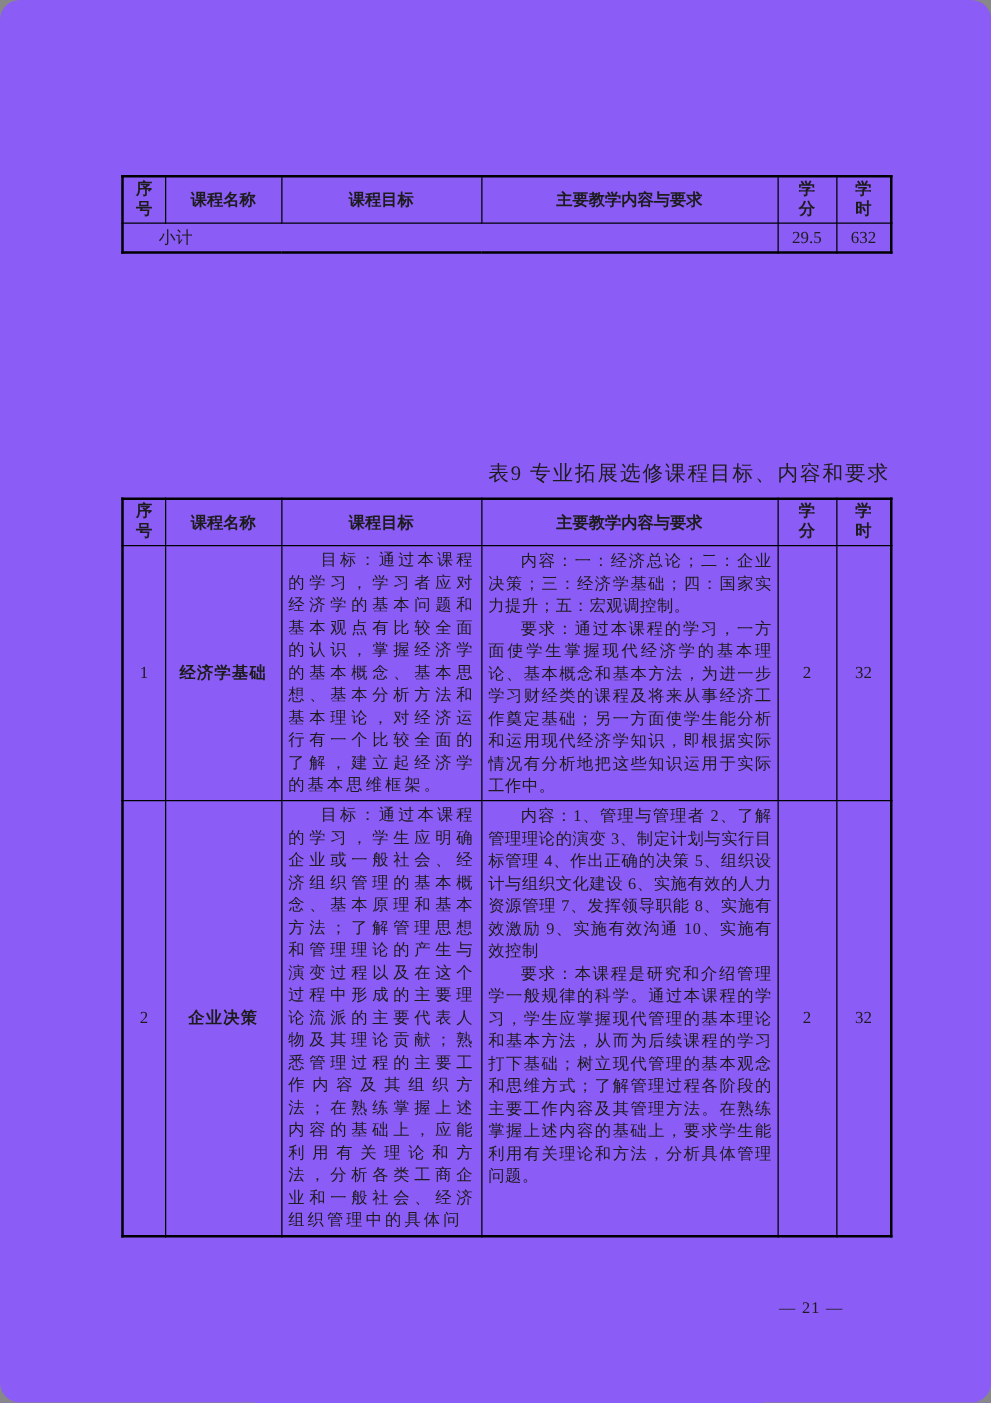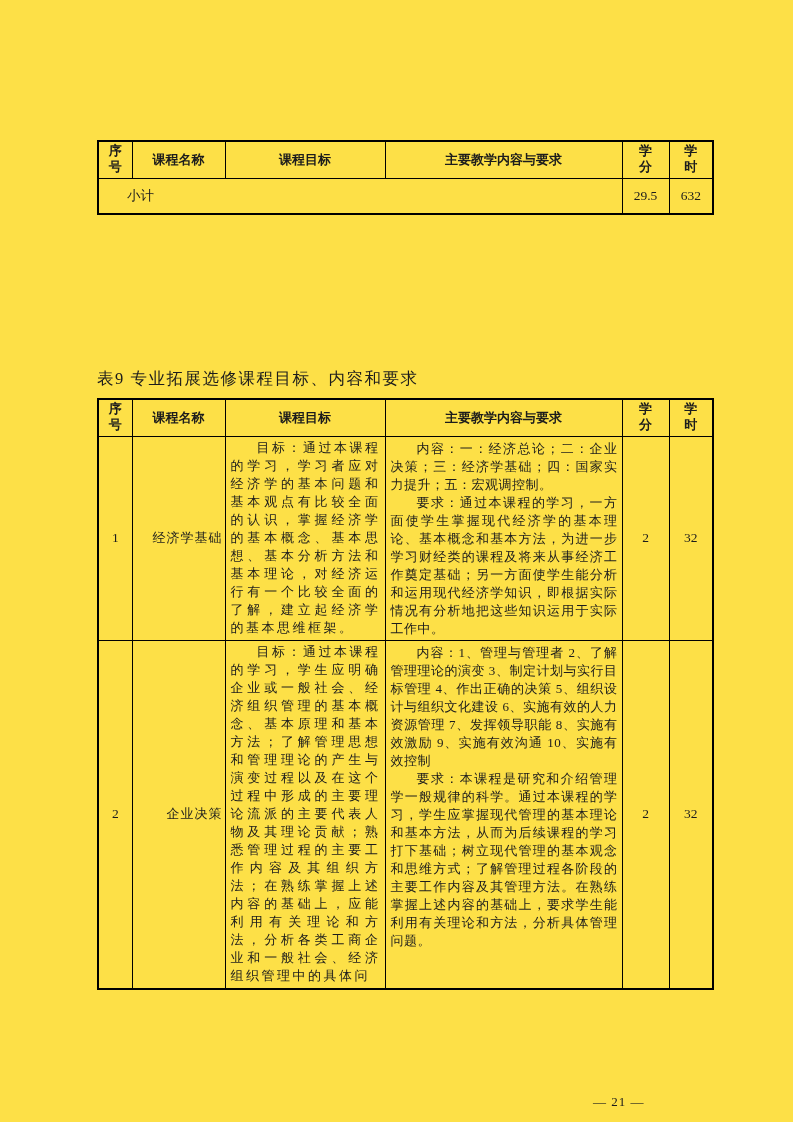--- a/index.html
+++ b/index.html
@@ -2,24 +2,25 @@
 <html><head>
 <meta charset="utf-8">
 <style>
   * { margin: 0; padding: 0; box-sizing: border-box; }
   html, body { background: #888; }
   body { font-family: "Liberation Serif", "DejaVu Serif", serif; }
   .sheet {
     position: relative;
     width: 793px;
     height: 1122px;
-    background: #fde047;
+    background: #8b5cf6;
     margin: 0 auto;
     overflow: hidden;
     color: #1c1c1c;
+    border-radius: 16px;
   }
   table {
     border-collapse: collapse;
     table-layout: fixed;
     width: 615px;
     position: absolute;
     left: 97px;
     font-size: 13px;
     line-height: 18px;
   }
@@ -52,43 +53,44 @@
   .cell-text p { text-indent: 2em; }
   .cell-text p.no-indent { text-indent: 0; }
   .obj-cell { letter-spacing: 2.5px; font-family: Liberation Mono, monospace; }
   .content-cell { letter-spacing: 0.5px; }
   .num-cell {
     text-align: center;
     font-weight: normal;
     font-size: 13.5px;
   }
   .name-cell {
-    text-align: right;
-    font-weight: normal;
+    text-align: center;
+    font-weight: bold;
     letter-spacing: 1px;
   }
   .subtotal-label {
     padding-left: 28px;
     font-size: 13.5px;
   }
   .doc-title {
     position: absolute;
     left: 97px;
     width: 615px;
     top: 368px;
-    text-align: left;
+    text-align: right;
     font-size: 16.5px;
     letter-spacing: 1.5px;
     white-space: nowrap;
   }
   .page-number {
     position: absolute;
-    top: 1094px;
+    top: 1038px;
     left: 593px;
     width: 112px;
+    text-align: center;
     font-size: 13px;
     letter-spacing: 1px;
     font-family: Liberation Serif, serif;
   }
 </style>
 </head>
 <body>
 
 <div class="sheet">
 
@@ -103,21 +105,21 @@
     </colgroup>
     <tbody>
         <tr class="header-row">
       <td class="narrow-head"><span>序号</span></td>
       <td>课程名称</td>
       <td>课程目标</td>
       <td>主要教学内容与要求</td>
       <td class="narrow-head"><span>学分</span></td>
       <td class="narrow-head"><span>学时</span></td>
     </tr>
-    <tr style="height:36px">
+    <tr style="height:24px">
       <td colspan="4" class="subtotal-label">小计</td>
       <td class="num-cell">29.5</td>
       <td class="num-cell">632</td>
     </tr>
   </tbody>
     </table>
 
   <div class="doc-title">表9 专业拓展选修课程目标、内容和要求</div>
 
   <table id="table-9">

